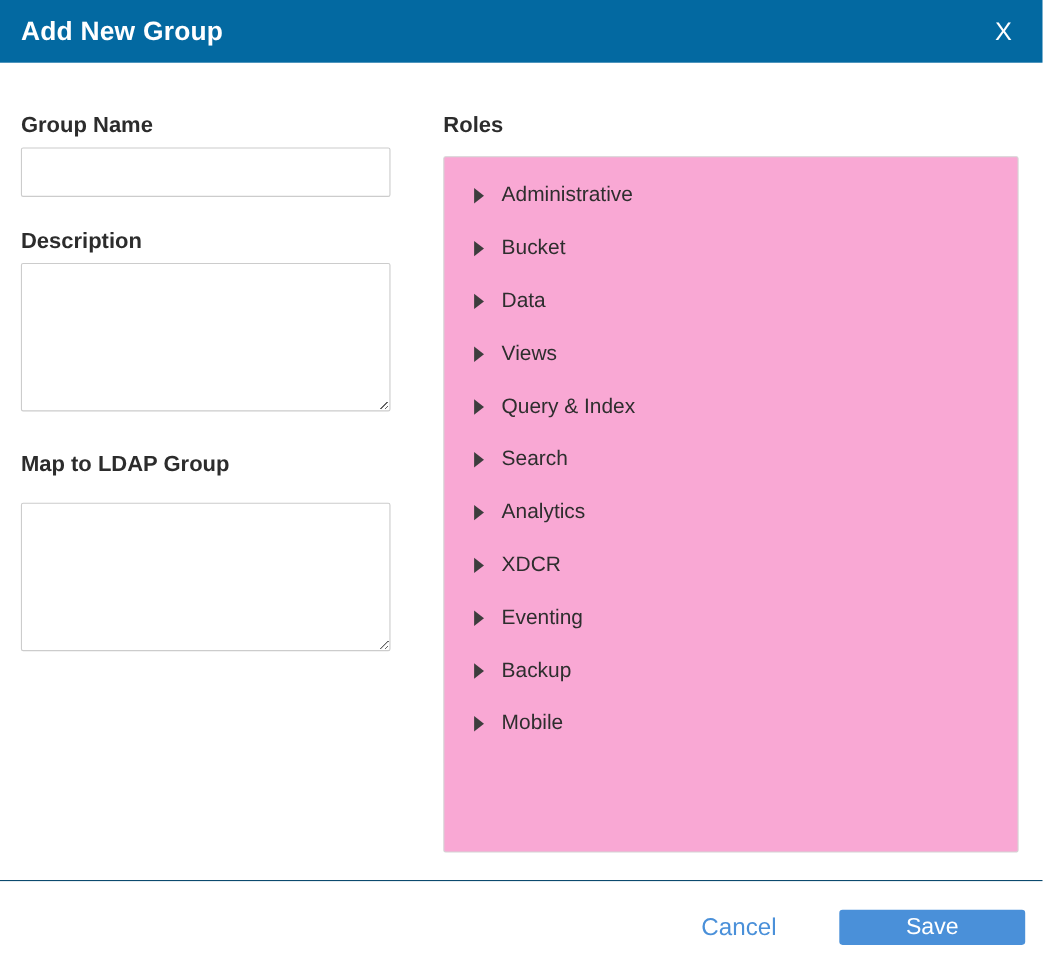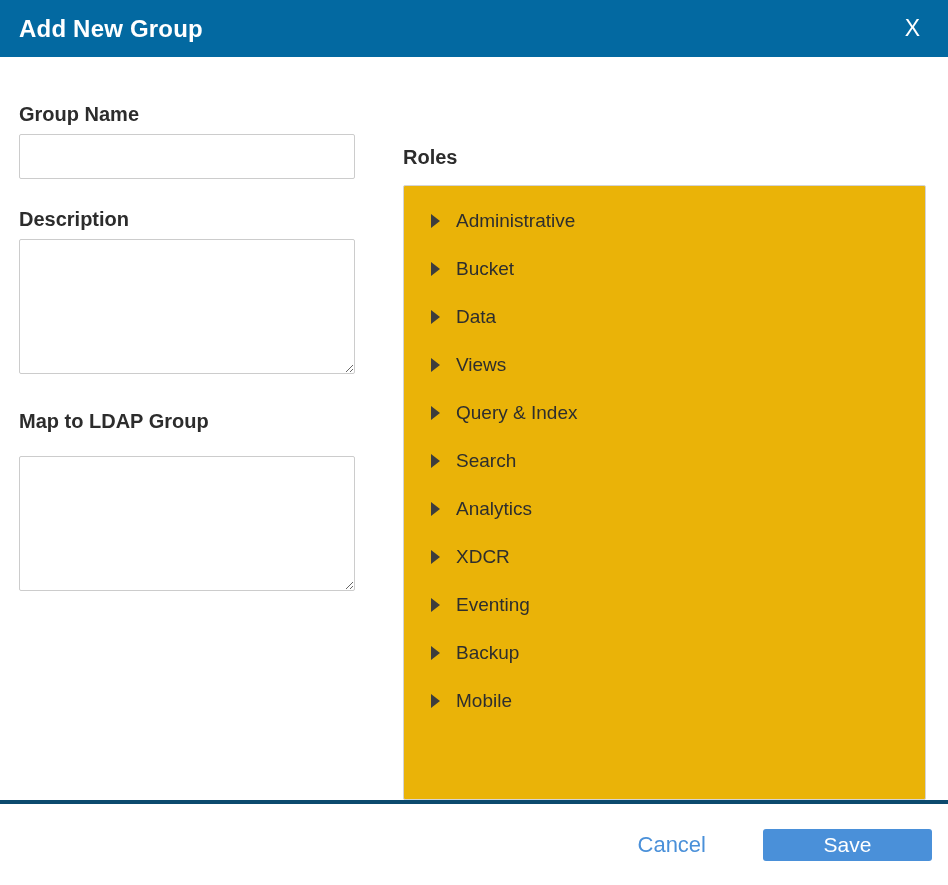--- a/index.html
+++ b/index.html
@@ -93,27 +93,27 @@
     font-family: "Liberation Sans", "DejaVu Sans", sans-serif;
     color: #333333;
     outline: none;
     resize: both;
     background: #ffffff;
   }
   .field-gap-1 { margin-bottom: 33px; }
   .field-gap-2 { margin-bottom: 25px; }
 
   
-  .roles-label { margin-bottom: 18px; margin-top: 43px; }
+  .roles-label { margin-bottom: 18px; }
   .roles-panel {
     width: 523px;
     height: 633px;
     border: 1px solid #d4d4d4;
     border-radius: 2px;
-    background: #eab308;
+    background: #f9a8d4;
     overflow: hidden;
     padding-top: 11px;
   }
   .roles-list {
     list-style: none;
   }
   .role-row {
     height: 48px;
     display: flex;
     align-items: center;
@@ -132,21 +132,21 @@
     margin-left: 16px;
     font-size: 19px;
     color: #2e2e2e;
   }
 
   
   .modal-footer {
     position: absolute;
     left: 0; right: 0; bottom: 0;
     height: 85px;
-    border-top: 4px solid #0c4a6e;
+    border-top: 1px solid #0c4a6e;
     display: flex;
     align-items: center;
     justify-content: flex-end;
     padding-right: 16px;
     background: #ffffff;
     margin-top: 16px;
   }
   .cancel-link {
     background: none;
     border: none;

